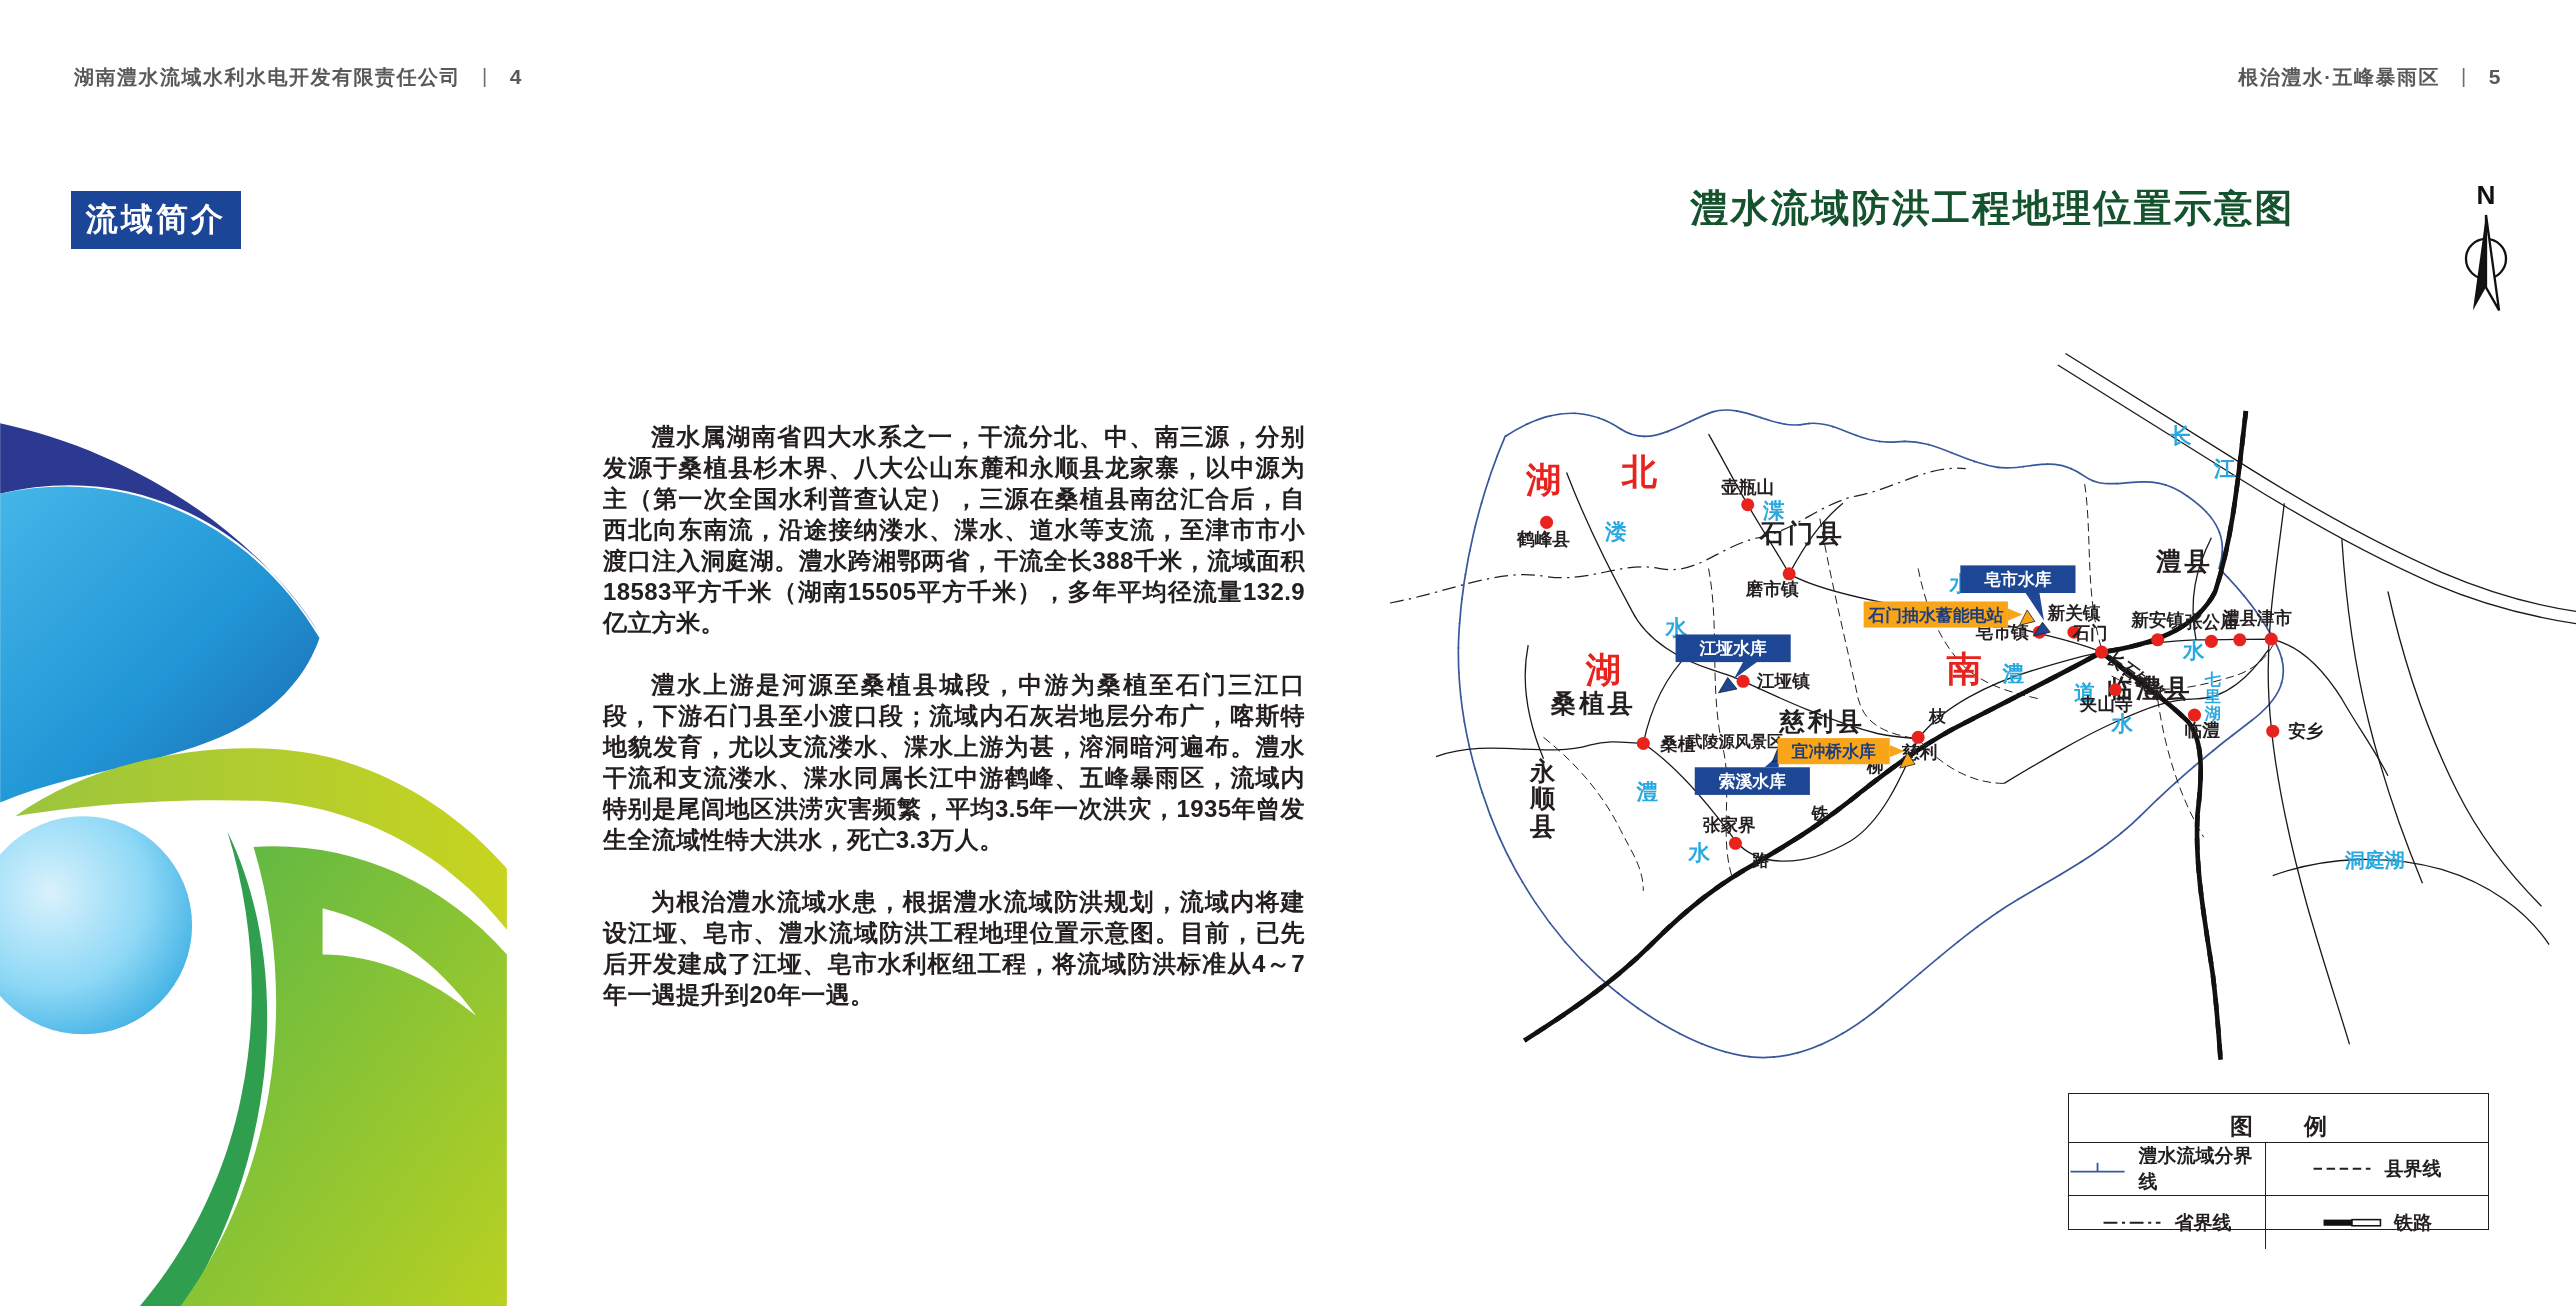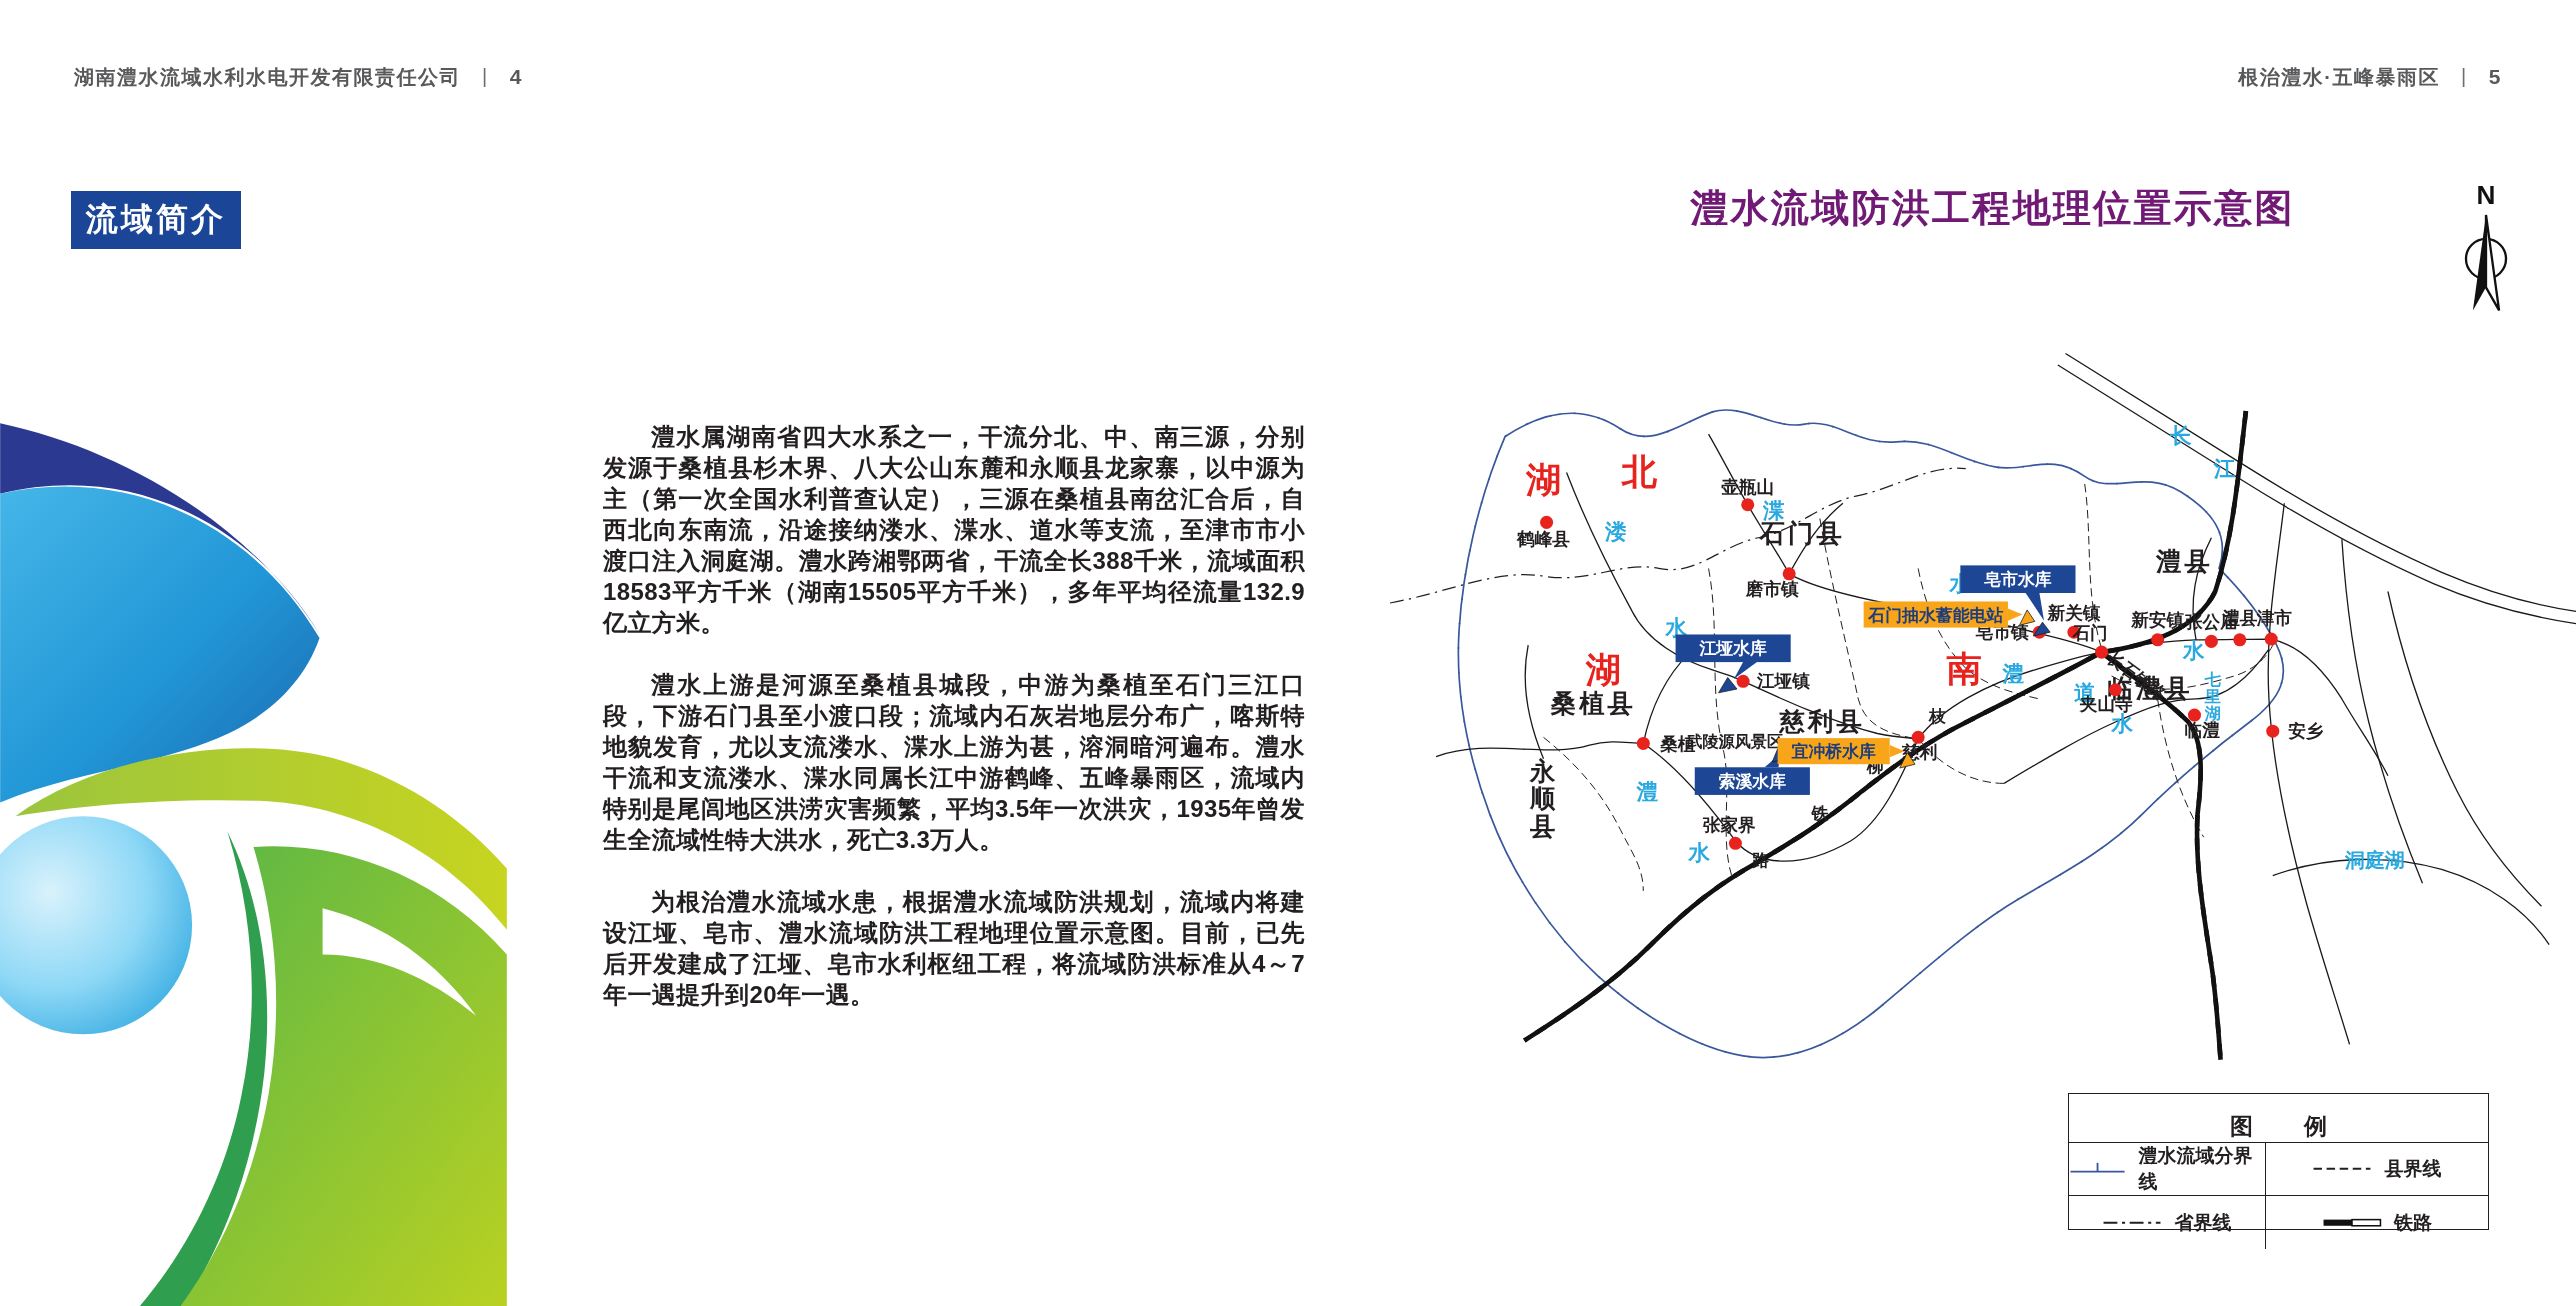--- a/index.html
+++ b/index.html
@@ -23,21 +23,21 @@
   
   .bodytext{
     position:absolute;left:603px;top:421px;width:710px;
     font-size:24px;line-height:31px;font-weight:bold;color:#231f20;
     text-align:justify;letter-spacing:0.4px;
   }
   .bodytext p{margin:0 8px 31px 0;text-indent:2em;}
   
   .map-title{
     position:absolute;left:1532px;top:183px;width:921px;text-align:center;
-    font-size:38px;font-weight:bold;color:#701a75;letter-spacing:2.3px;
+    font-size:38px;font-weight:bold;color:#14532d;letter-spacing:2.3px;
   }
   
   .legend{
     position:absolute;left:2068px;top:1093px;width:421px;height:137px;
     border:1.5px solid #231f20;background:#fff;display:flex;flex-direction:column;
   }
   .legend-title{
     height:40px;border-bottom:1.5px solid #231f20;display:flex;align-items:center;justify-content:center;
     font-size:23px;font-weight:bold;letter-spacing:14px;text-indent:14px;margin-top:17px;
   }

